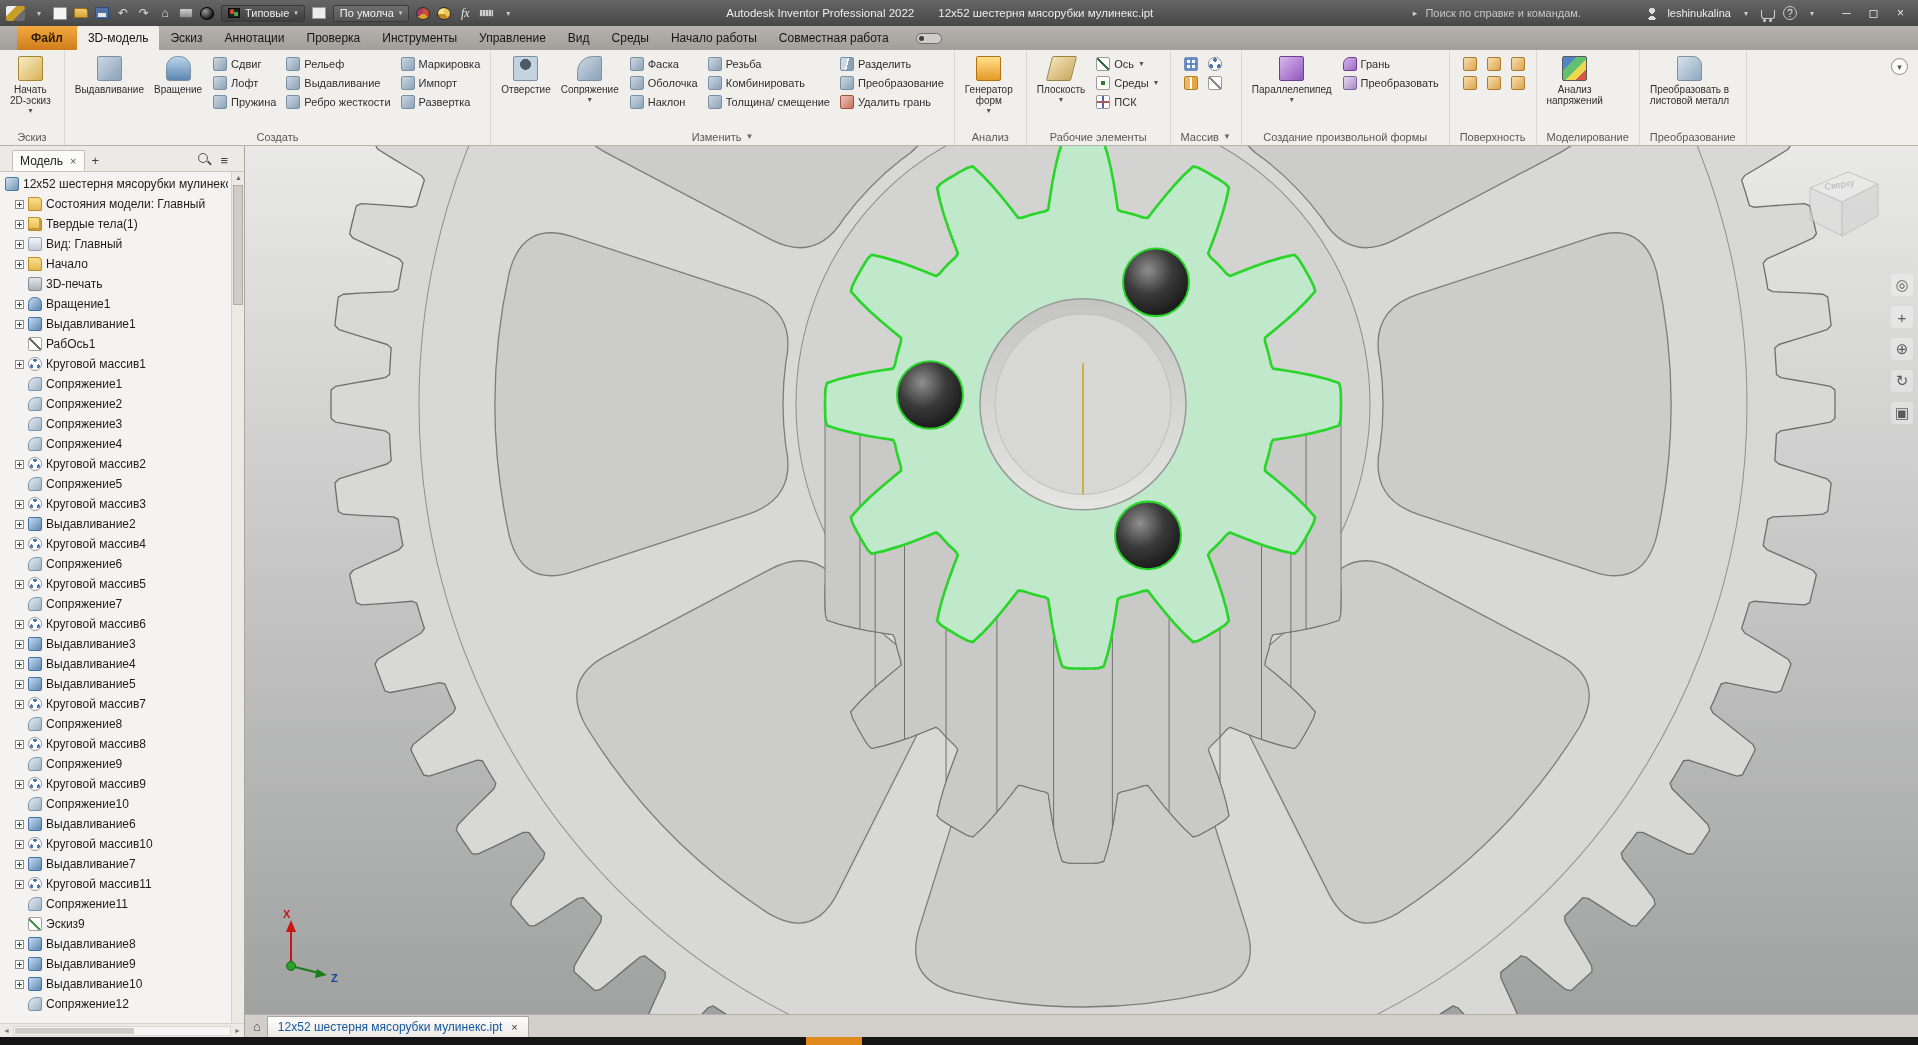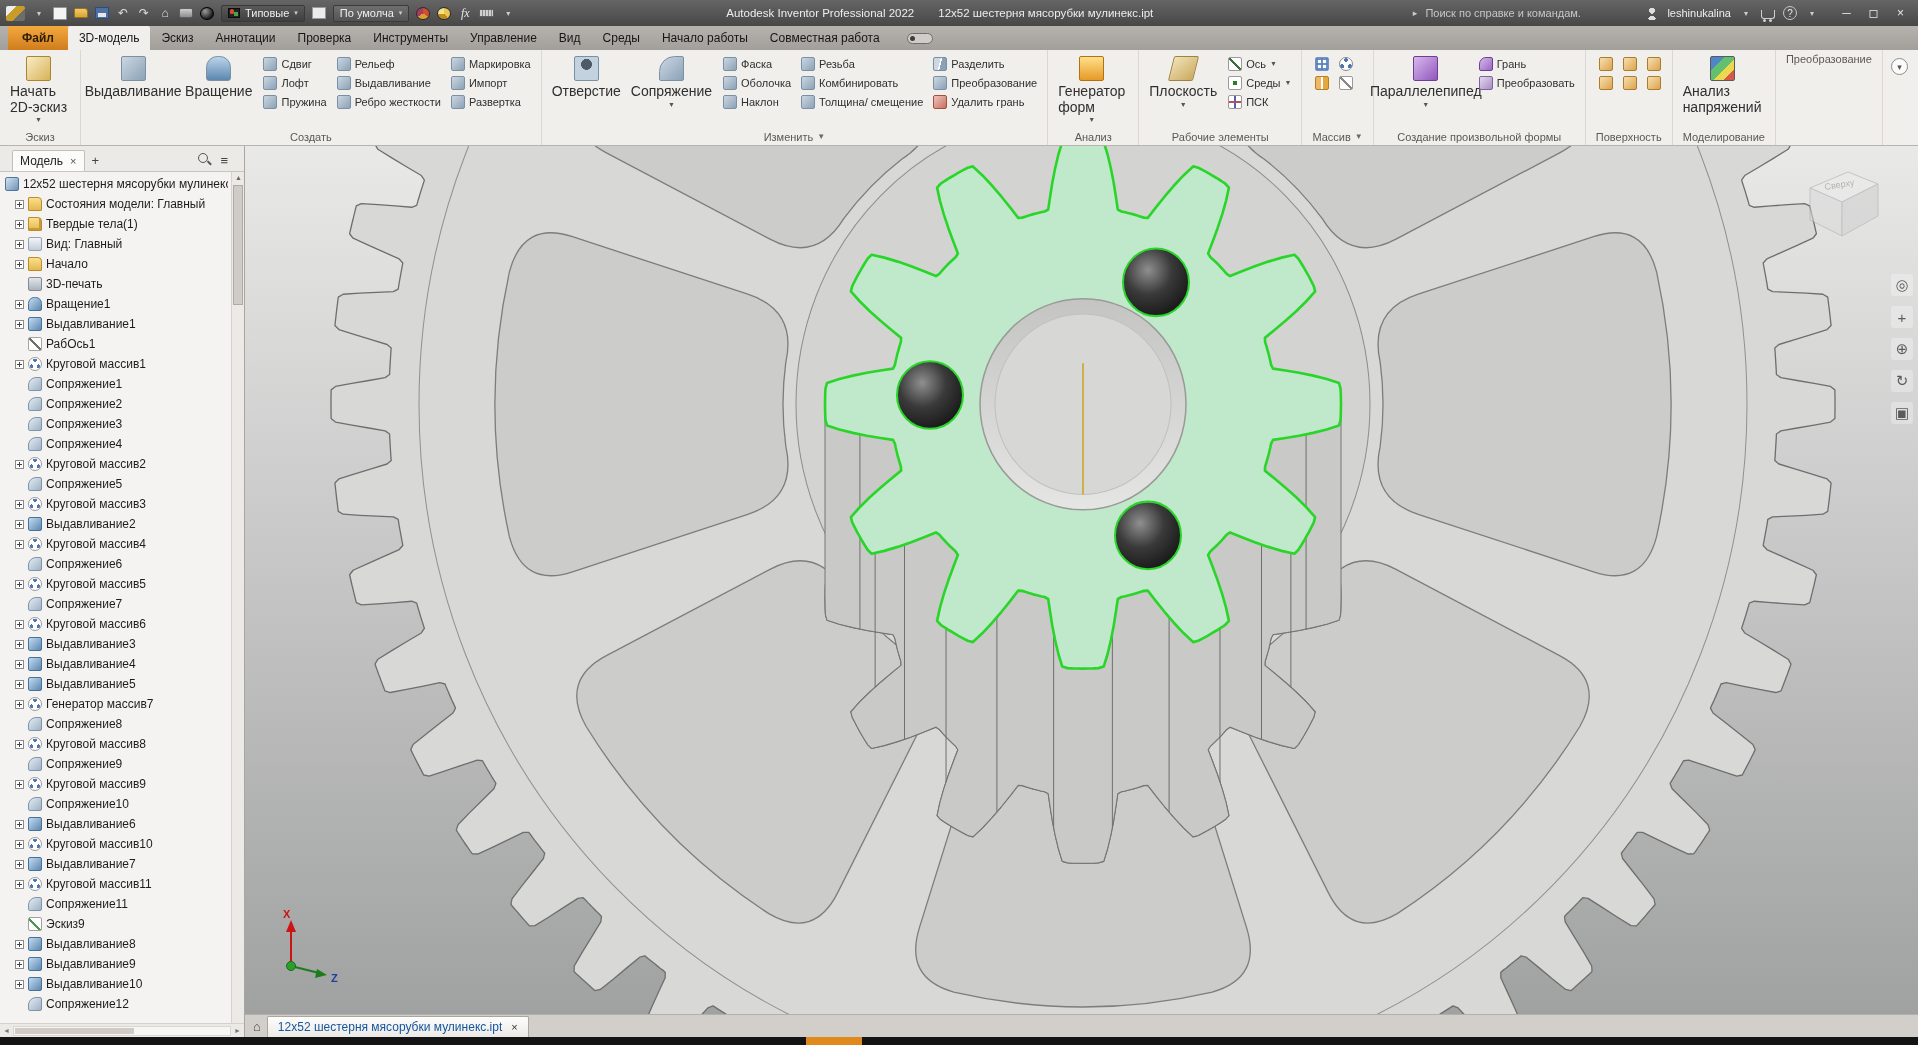--- a/index.html
+++ b/index.html
@@ -40,36 +40,36 @@
   .search{color:#c7c7c7;width:212px;font-size:11px;white-space:nowrap;overflow:hidden}
   .person{width:13px;height:13px;background-image:radial-gradient(circle 3px at 50% 28%,#ddd 97%,transparent),radial-gradient(ellipse 6px 4px at 50% 88%,#ddd 60%,transparent 61%)}
   .user{font-size:11px;color:#eee;white-space:nowrap}
   .cart{width:14px;height:9px;border:1.5px solid #cfcfcf;border-top:none;border-radius:0 0 3px 3px;position:relative;margin-top:2px}
   .cart::after{content:"";position:absolute;left:1px;bottom:-4px;width:3px;height:3px;border-radius:50%;background:#cfcfcf;box-shadow:6px 0 0 #cfcfcf}
   .helpq{width:14px;height:14px;border-radius:50%;border:1px solid #c7c7c7;font-size:10px;color:#e7e7e7}
   .win-btns{display:flex;margin-left:6px}
   .win-btn{width:27px;height:20px;display:inline-flex;align-items:center;justify-content:center;font-size:12px;color:#e8e8e8}
 
   
-  .tabrow{height:24px;flex:none;background:linear-gradient(#b6b3af,#a29f9b);display:flex;align-items:stretch;padding-left:8px}
+  .tabrow{height:24px;flex:none;background:linear-gradient(#b6b3af,#a29f9b);display:flex;align-items:stretch;padding-left:17px}
   .tab{padding:0 11px;font-size:12px;color:#161616;display:flex;align-items:center;white-space:nowrap}
   .t-file{background:linear-gradient(#f3a93e,#cf7d1d);color:#2e1c04;font-weight:bold;padding:0 14px}
   .t-active{background:#f0efec;border-radius:2px 2px 0 0}
   .tabtoggle{margin-left:16px;align-self:center;width:26px;height:11px;border:1px solid #6f6d6a;border-radius:6px;background:#cfcdc9;position:relative;flex:none}
   .tabtoggle::before{content:"";position:absolute;left:2px;top:2px;width:5px;height:5px;border-radius:50%;background:#3e3e3e}
 
   
   .ribbon{height:96px;flex:none;background:#f0efec;display:flex;position:relative;border-bottom:1px solid #b7b4b0}
   .rib-groups{display:flex;flex:1;overflow:hidden}
   .rib-group{display:flex;flex-direction:column;border-right:1px solid #dbd8d4;flex:none}
   .rib-body{flex:1;display:flex;align-items:flex-start;padding:4px 6px 0;gap:3px}
   .rib-bigs{display:flex;gap:2px}
   .rib-bigbtn{display:flex;flex-direction:column;align-items:center;padding:2px 4px;border-radius:2px;min-width:48px;max-width:92px}
   .big-ic{width:25px;height:25px;flex:none;margin-bottom:3px}
-  .big-label{font-size:14px;line-height:1.12;color:#2f2f2f;text-align:left;white-space:pre-line}
+  .big-label{font-size:10px;line-height:1.12;color:#2f2f2f;text-align:center;white-space:pre-line}
   .big-arrow{font-size:7px;color:#555;line-height:7px;margin-top:1px}
   .rib-cols{display:flex;gap:2px}
   .rib-col{display:flex;flex-direction:column}
   .rib-smallbtn{display:flex;align-items:center;gap:4px;height:19px;padding:0 4px;border-radius:2px}
   .sm-ic{width:14px;height:14px;flex:none}
   .sm-label{font-size:11px;color:#2f2f2f;white-space:nowrap}
   .sm-label:empty{display:none}
   .sm-arrow{font-size:7px;color:#555}
   .rib-label{height:17px;display:flex;align-items:center;justify-content:center;gap:4px;font-size:11px;color:#5c5954;padding:0 10px;white-space:nowrap}
   .gl-arrow{font-size:8px;color:#6a6a6a}
@@ -610,20 +610,34 @@
             <div class="rib-cols">
               
             </div>
           </div>
           <div class="rib-label">
             <span>Моделирование</span>
 
           </div>
         </div>
         <div class="rib-group">
+          <div class="rib-body">
+            <div class="rib-bigs">
+
+            <div class="rib-bigbtn">
+                  <span class="big-ic ic-sheet-metal"></span>
+                  <span class="big-label">Преобразовать в
+листовой металл</span>
+
+                </div>
+            </div>
+            <div class="rib-cols">
+              
+            </div>
+          </div>
           <div class="rib-label">
             <span>Преобразование</span>
 
           </div>
         </div>
       </div>
     <div class="rib-end">▾</div>
   </div>
 
   <div class="main">
@@ -767,21 +781,21 @@
             <span class="tlabel">Выдавливание4</span>
           </div>
           <div class="tree-row p-true">
             <span class="plusbox"></span>
             <span class="ti ti-extrude"></span>
             <span class="tlabel">Выдавливание5</span>
           </div>
           <div class="tree-row p-true">
             <span class="plusbox"></span>
             <span class="ti ti-circpat"></span>
-            <span class="tlabel">Генератор массив7</span>
+            <span class="tlabel">Круговой массив7</span>
           </div>
           <div class="tree-row">
             <span class="plusbox"></span>
             <span class="ti ti-fillet"></span>
             <span class="tlabel">Сопряжение8</span>
           </div>
           <div class="tree-row p-true">
             <span class="plusbox"></span>
             <span class="ti ti-circpat"></span>
             <span class="tlabel">Круговой массив8</span>

